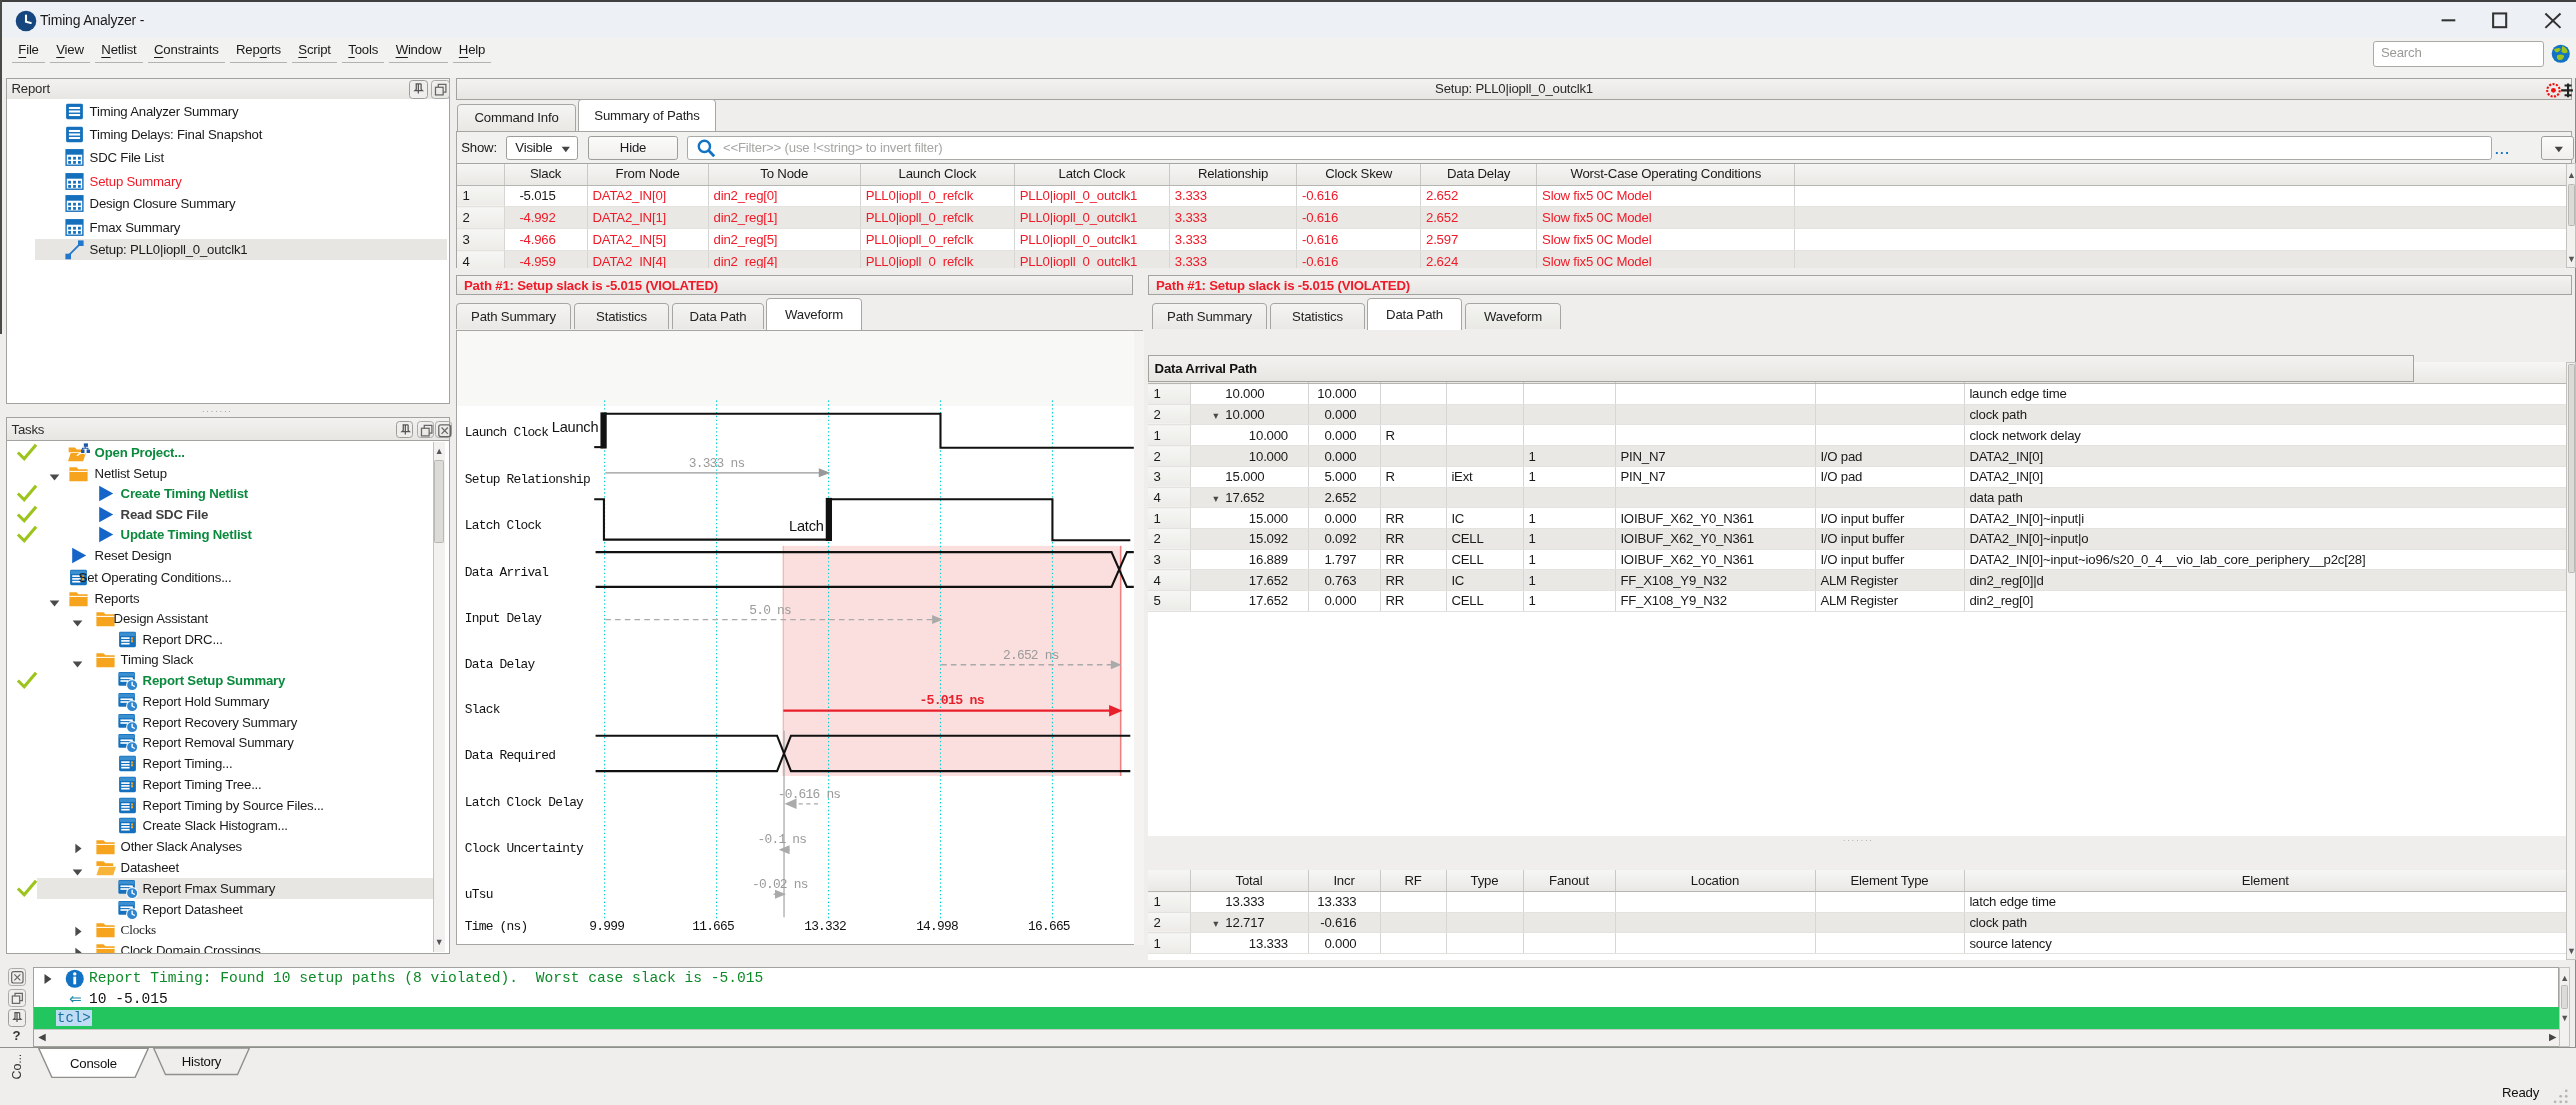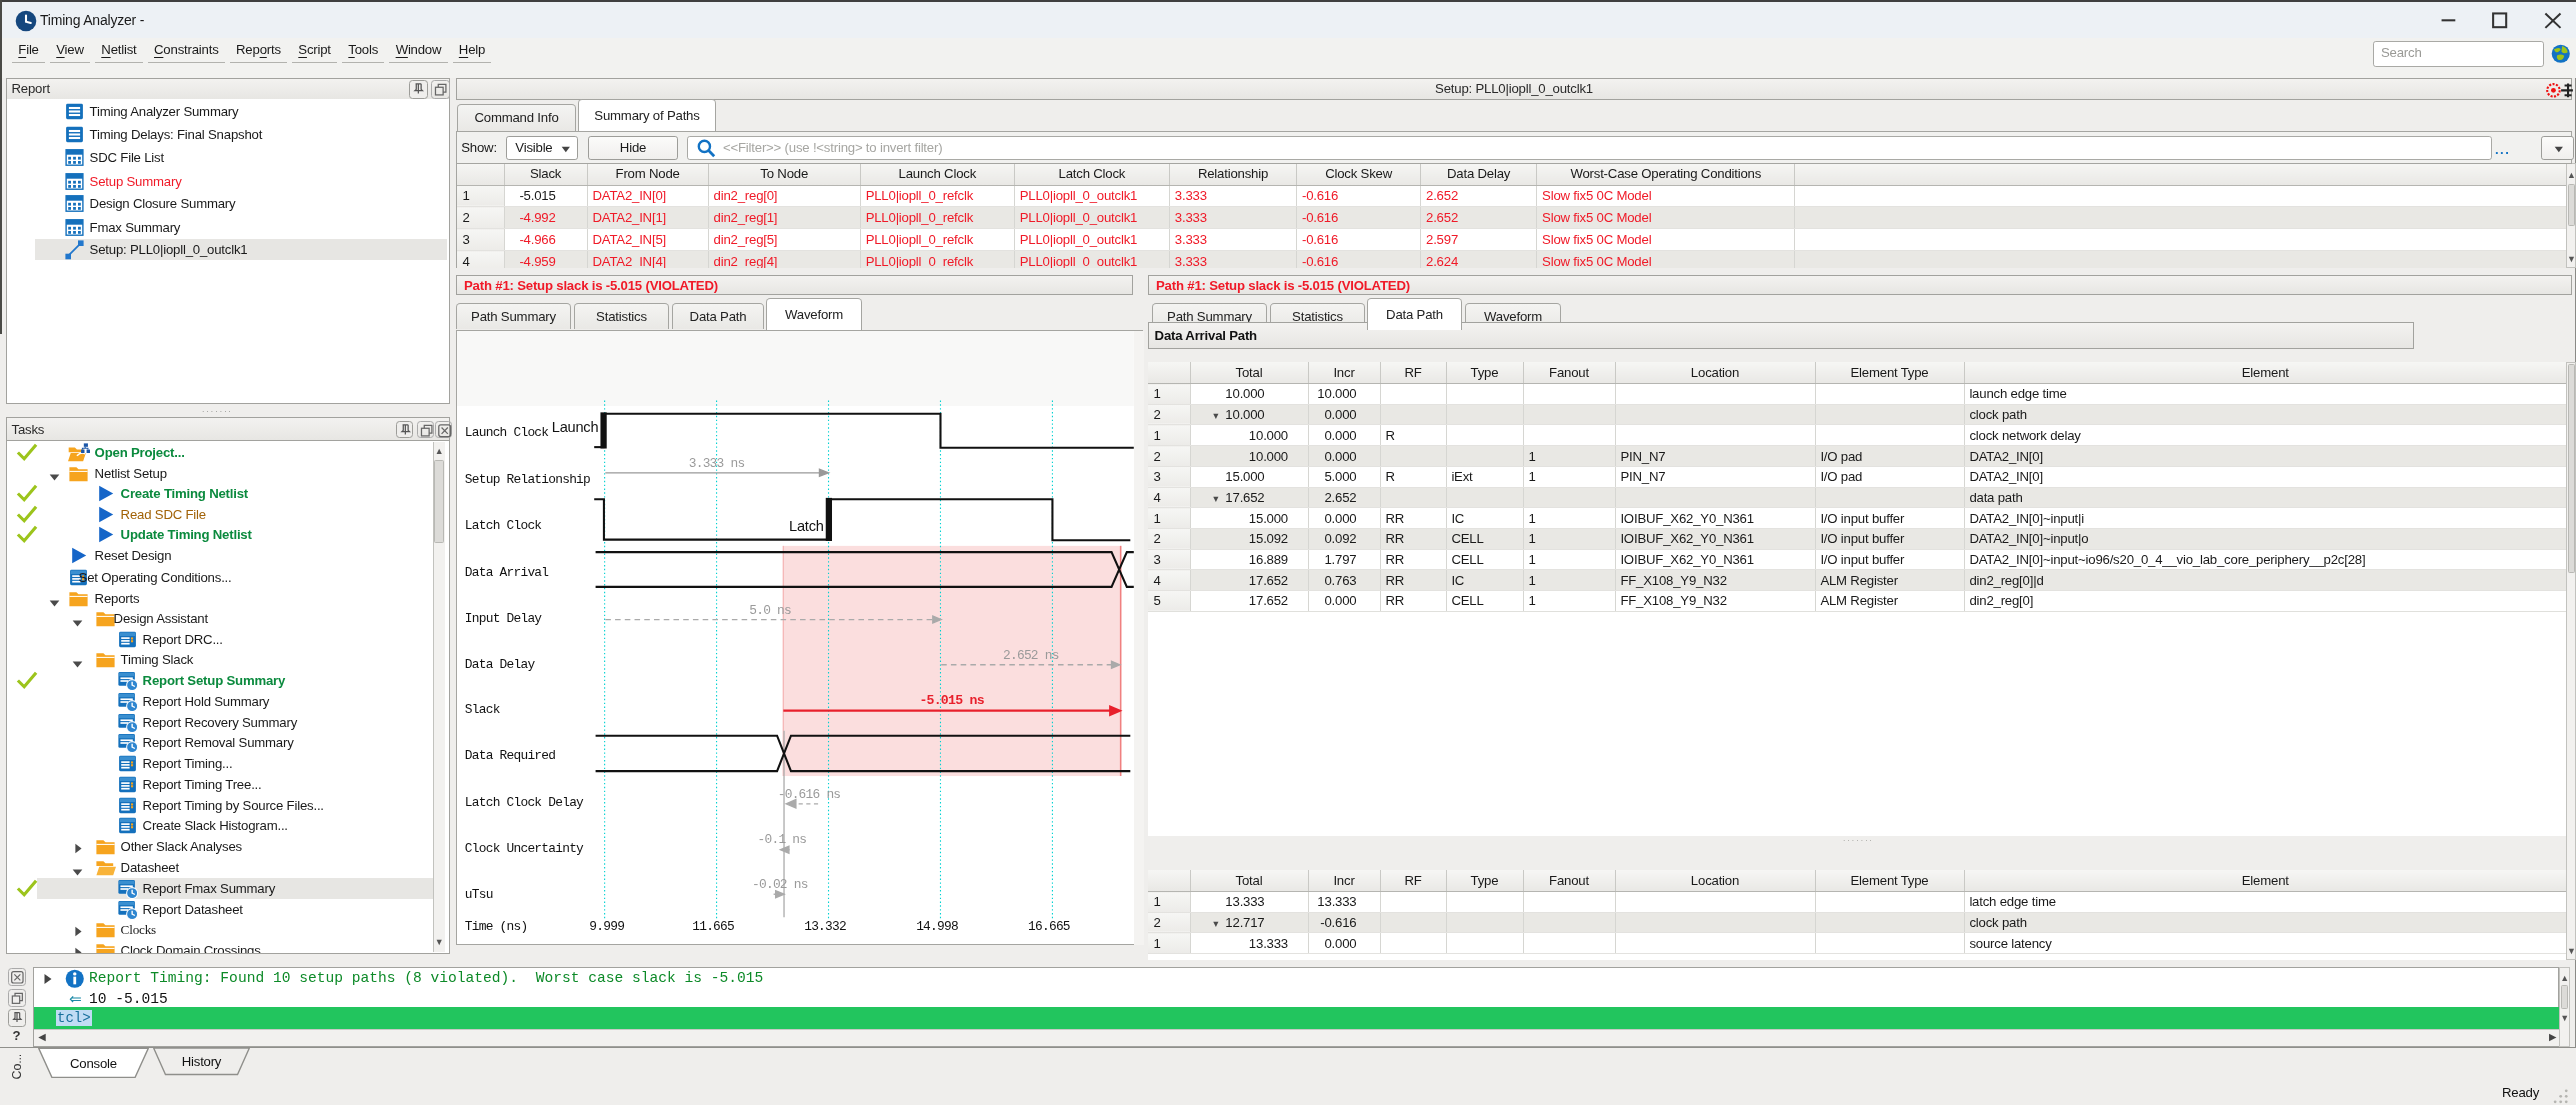--- a/index.html
+++ b/index.html
@@ -205,21 +205,21 @@
       <div class="abs" style="left:88px;top:42px"><svg width="21" height="21" viewBox="0 0 30 30">
           <path d="M6 4 L26 15 L6 26 Z" fill="#1565c8"></path>
         </svg></div>
       <div class="abs" style="left:114px;top:42px;line-height:21px;color:#0b8a3e;font-weight:bold">Create Timing Netlist</div>
 <div class="abs" style="left:8.3px;top:63px"><svg width="24" height="21" viewBox="0 0 34 30">
           <path d="M4 15 L13 24 L30 4" stroke="#9cc41c" stroke-width="4.5" fill="none"></path>
         </svg></div>
       <div class="abs" style="left:88px;top:63px"><svg width="21" height="21" viewBox="0 0 30 30">
           <path d="M6 4 L26 15 L6 26 Z" fill="#1565c8"></path>
         </svg></div>
-      <div class="abs" style="left:114px;top:63px;line-height:21px;color:#a16207;font-weight:normal">Read SDC File</div>
+      <div class="abs" style="left:114px;top:63px;line-height:21px;color:#404040;font-weight:bold">Read SDC File</div>
 <div class="abs" style="left:8.3px;top:83px"><svg width="24" height="21" viewBox="0 0 34 30">
           <path d="M4 15 L13 24 L30 4" stroke="#9cc41c" stroke-width="4.5" fill="none"></path>
         </svg></div>
       <div class="abs" style="left:88px;top:83px"><svg width="21" height="21" viewBox="0 0 30 30">
           <path d="M6 4 L26 15 L6 26 Z" fill="#1565c8"></path>
         </svg></div>
       <div class="abs" style="left:114px;top:83px;line-height:21px;color:#0b8a3e;font-weight:bold">Update Timing Netlist</div>
 <div class="abs" style="left:61px;top:104px"><svg width="21" height="21" viewBox="0 0 30 30">
           <path d="M6 4 L26 15 L6 26 Z" fill="#1565c8"></path>
         </svg></div>
@@ -696,21 +696,21 @@
 <div class="abs" style="left:677px;top:0px;width:9.7px;height:614px;background:#f4f3f1"></div>
 </div>
 
 <div class="abs phead" style="left:1148px;top:275px;width:1424px;height:20px">
  <div class="abs red" style="left:7px;top:2.1px;font-weight:bold">Path #1: Setup slack is -5.015 (VIOLATED)</div>
 </div>
 <div class="abs tab" style="left:1152px;top:303px;width:115px;height:26.4px;padding-top:4.9px">Path Summary</div>
 <div class="abs tab" style="left:1270px;top:303px;width:95px;height:26.4px;padding-top:4.9px">Statistics</div>
 <div class="abs tab act" style="left:1367px;top:298px;width:95px;height:32px;padding-top:7.7px;z-index:3">Data Path</div>
 <div class="abs tab" style="left:1465px;top:303px;width:96px;height:26.4px;padding-top:4.9px">Waveform</div>
-<div class="abs phead" style="left:1148px;top:322px;width:1266px;height:27px;z-index:2">
+<div class="abs phead" style="left:1148px;top:355px;width:1266px;height:27px;z-index:2">
  <div class="abs" style="left:5.6px;top:4.9px;font-weight:bold;color:#111">Data Arrival Path</div>
 </div>
 <div class="abs" style="left:1148px;top:362px;width:1418px;height:250px;overflow:hidden;background:#fff">
 <table class="gridtbl dptbl" style="width:1418px">
  <colgroup>
           <col style="width:42px">
           <col style="width:118px">
           <col style="width:72px">
           <col style="width:66px">
           <col style="width:77px">

